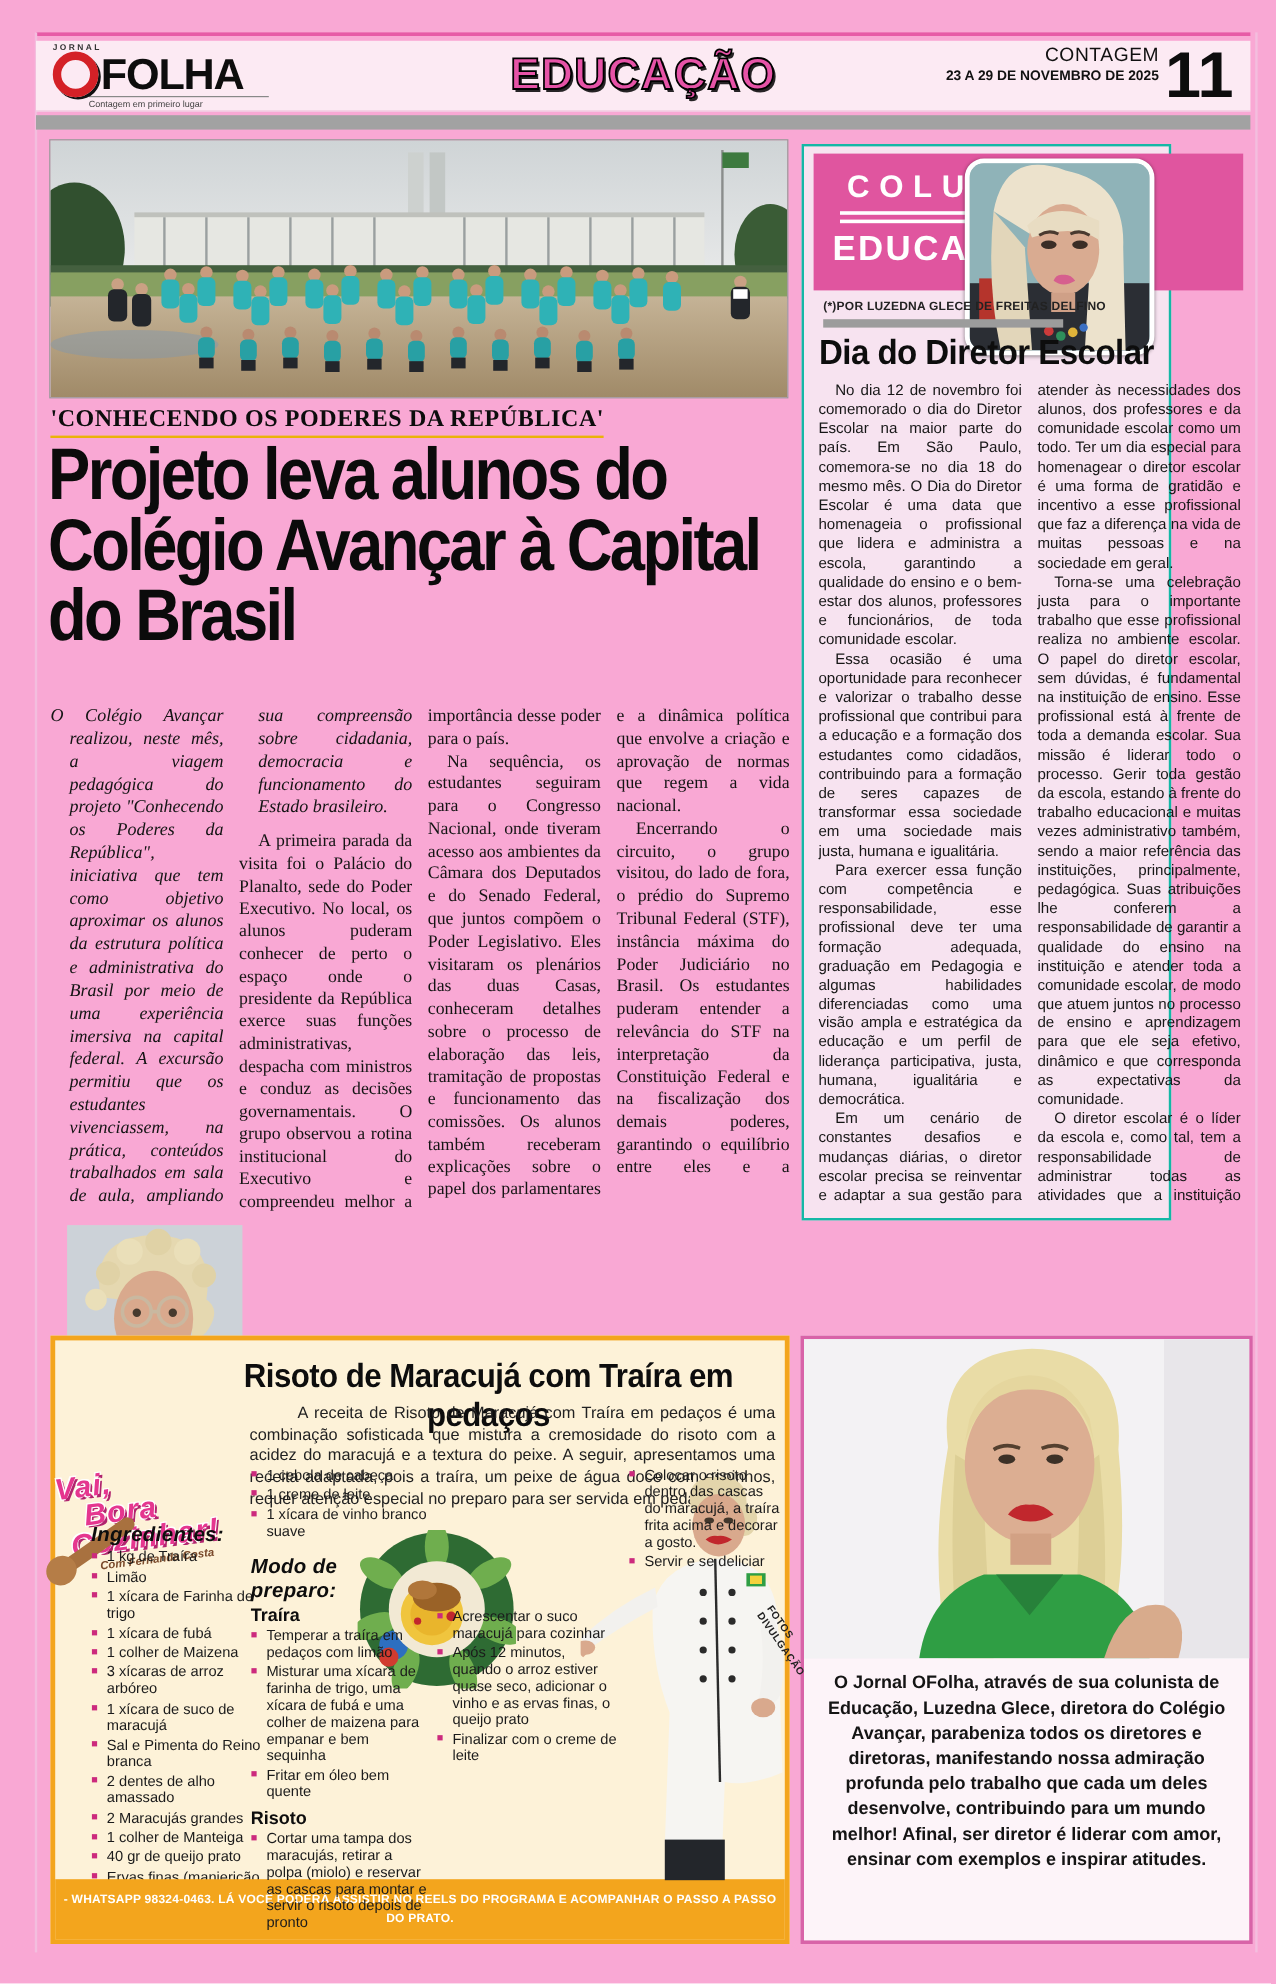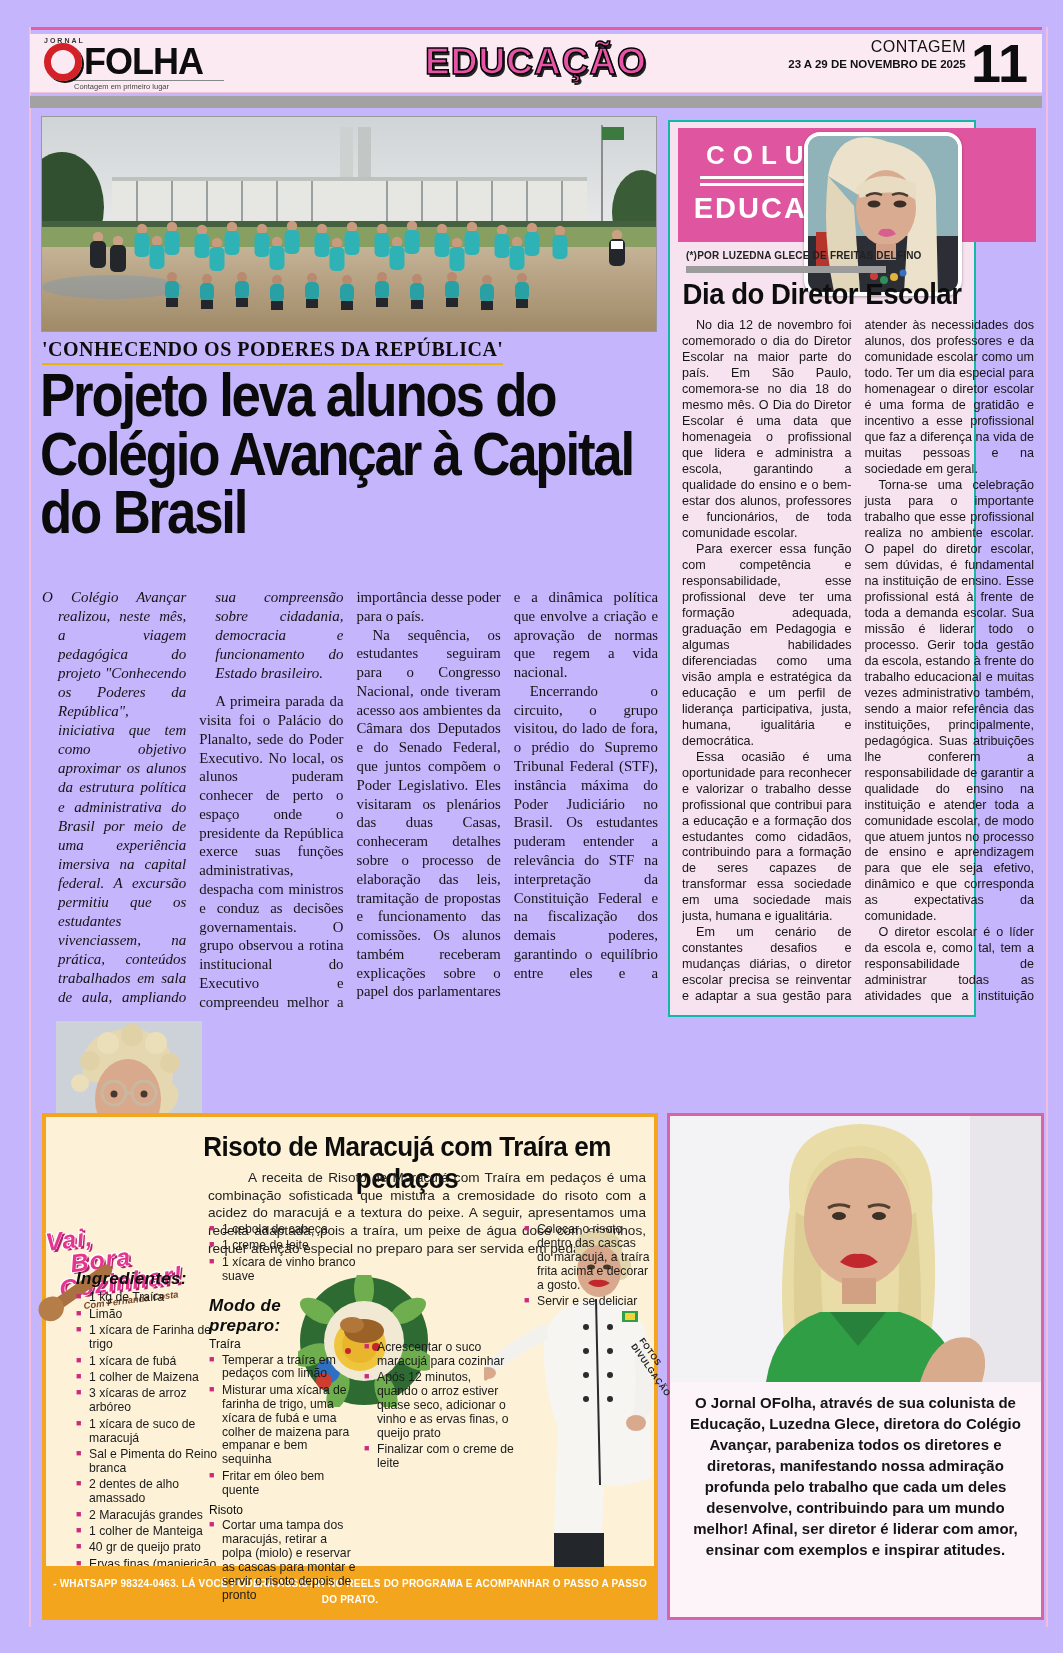--- a/index.html
+++ b/index.html
@@ -1,16 +1,16 @@
 <!DOCTYPE html>
 <html><head>
 <meta charset="utf-8">
 <style>
   html,body{margin:0;padding:0;background:#fff;}
-  #page{position:relative;width:1063px;height:1653px;background:#c4b5fd;overflow:hidden;
+  #page{position:relative;width:1063px;height:1653px;background:#f9a8d4;overflow:hidden;
         font-family:"Liberation Sans",sans-serif;color:#111;}
   .abs{position:absolute;}
   
   .rule-pink{background:#e75aa6;}
   #mastband{left:30px;top:34px;width:1012px;height:58px;background:#fceaf3;border-bottom:1px solid #eec4dd;}
   #logo{left:14px;top:3px;width:220px;}
   #logo .jornal{font-size:7px;letter-spacing:2px;font-weight:700;color:#333;}
   #logo .row{display:flex;align-items:center;height:36px;}
   .o-ring{display:inline-block;width:24px;height:24px;border:7px solid #d42127;border-radius:50%;
           box-shadow:2px 2px 0 #111;margin-right:2px;}
@@ -60,21 +60,21 @@
   #recipe-intro .ind{display:inline-block;width:40px;}
   #vb-logo{left:4px;top:104px;width:162px;height:104px;transform:rotate(-7deg);}
   #vb-logo .l{font-size:25px;font-weight:900;font-style:italic;color:#e5368f;letter-spacing:1px;line-height:.95;
        text-shadow:-1px -1px 0 #fff,1px -1px 0 #fff,-1px 1px 0 #fff,2px 2px 0 #b0246e;}
   #vb-logo .l2{margin-left:22px;} #vb-logo .l3{margin-left:8px;}
   #vb-logo .sub{font-size:9.5px;font-style:italic;font-weight:700;color:#7a4a2b;margin-left:30px;margin-top:2px;}
   .spoon{position:absolute;left:-4px;top:54px;width:70px;height:12px;background:#a8713f;border-radius:6px;transform:rotate(-28deg);}
   .spoon:before{content:"";position:absolute;left:-16px;top:-6px;width:26px;height:24px;background:#b57d47;border-radius:50%;}
   .rc-col{position:absolute;font-size:12.2px;line-height:1.14;color:#1b1b1b;}
   .rc-h{font-size:17px;font-weight:900;font-style:italic;letter-spacing:.3px;color:#0d0d0d;margin-bottom:3px;}
-  .rc-sh{font-size:12px;font-weight:400;color:#0d0d0d;margin:6px 0 2px;}
+  .rc-sh{font-size:15px;font-weight:700;color:#0d0d0d;margin:6px 0 2px;}
   .ing{position:relative;padding-left:13px;margin-bottom:2.5px;}
   .ing:before{content:"■";position:absolute;left:0;top:0;font-size:9px;color:#cc2a7d;}
   #rc-col1{left:10px;top:152px;width:150px;margin-left:20px;}
   #rc-col2{left:163px;top:106px;width:148px;z-index:3;}
   #rc-col3{left:318px;top:106px;width:150px;z-index:3;}
   #rc-col4{left:478px;top:106px;width:128px;z-index:3;}
   #plate{left:252px;top:158px;width:132px;height:132px;z-index:2;}
   #chef-full{left:438px;top:110px;width:172px;height:340px;z-index:1;}
   #recipe-fotos{left:578px;top:240px;transform:rotate(55deg);font-size:8.5px;font-weight:700;letter-spacing:.5px;color:#222;z-index:4;}
   #recipe-footer{left:0px;top:449px;width:608px;height:50px;background:#f3a51d;color:#fff;text-align:center;
@@ -245,22 +245,22 @@
           <circle cx="76" cy="144" r="4" fill="#2f8f5b"></circle>
         <circle cx="86" cy="141" r="4" fill="#e0b33a"></circle>
           <circle cx="95" cy="137" r="3.5" fill="#3b6fc2"></circle>
       </svg>
     </div>
     <div class="abs" id="coluna-byline">(*)POR LUZEDNA GLECE DE FREITAS DELFINO</div>
     <div class="abs" id="coluna-graybar"></div>
     <div class="abs" id="coluna-headline">Dia do Diretor Escolar</div>
     <div class="abs" id="coluna-text">
       <p>No dia 12 de novembro foi comemorado o dia do Diretor Escolar na maior parte do país. Em São Paulo, comemora-se no dia 18 do mesmo mês. O Dia do Diretor Escolar é uma data que homenageia o profissional que lidera e administra a escola, garantindo a qualidade do ensino e o bem-estar dos alunos, professores e funcionários, de toda comunidade escolar.</p>
+      <p>Essa ocasião é uma oportunidade para reconhecer e valorizar o trabalho desse profissional que contribui para a educação e a formação dos estudantes como cidadãos, contribuindo para a formação de seres capazes de transformar essa sociedade em uma sociedade mais justa, humana e igualitária.</p>
       <p>Para exercer essa função com competência e responsabilidade, esse profissional deve ter uma formação adequada, graduação em Pedagogia e algumas habilidades diferenciadas como uma visão ampla e estratégica da educação e um perfil de liderança participativa, justa, humana, igualitária e democrática.</p>
-      <p>Essa ocasião é uma oportunidade para reconhecer e valorizar o trabalho desse profissional que contribui para a educação e a formação dos estudantes como cidadãos, contribuindo para a formação de seres capazes de transformar essa sociedade em uma sociedade mais justa, humana e igualitária.</p>
       <p>Em um cenário de constantes desafios e mudanças diárias, o diretor escolar precisa se reinventar e adaptar a sua gestão para atender às necessidades dos alunos, dos professores e da comunidade escolar como um todo. Ter um dia especial para homenagear o diretor escolar é uma forma de gratidão e incentivo a esse profissional que faz a diferença na vida de muitas pessoas e na sociedade em geral.</p>
       <p>Torna-se uma celebração justa para o importante trabalho que esse profissional realiza no ambiente escolar. O papel do diretor escolar, sem dúvidas, é fundamental na instituição de ensino. Esse profissional está à frente de toda a demanda escolar. Sua missão é liderar todo o processo. Gerir toda gestão da escola, estando à frente do trabalho educacional e muitas vezes administrativo também, sendo a maior referência das instituições, principalmente, pedagógica. Suas atribuições lhe conferem a responsabilidade de garantir a qualidade do ensino na instituição e atender toda a comunidade escolar, de modo que atuem juntos no processo de ensino e aprendizagem para que ele seja efetivo, dinâmico e que corresponda as expectativas da comunidade.</p>
       <p>O diretor escolar é o líder da escola e, como tal, tem a responsabilidade de administrar todas as atividades que a instituição realiza, guiando o trabalho e a função de todos que compõem a comunidade escolar. Portanto, manifesto o meu grande orgulho e gratidão primeiramente à DEUS que me confiou essa missão e aos alunos e pais por caminharem comigo nessa digna tarefa de educar.</p>
     </div>
   </div>
 
   <div class="abs" id="chef-head">
     <svg width="146" height="194" viewBox="0 0 146 194">
       <rect width="146" height="194" fill="#ccd2d8"></rect>
       <path d="M28 60 Q18 10 73 8 Q124 10 116 62 Q128 70 118 86 Q112 96 104 92 L100 60 Q70 44 44 62 Z" fill="#e5d8b0"></path>

